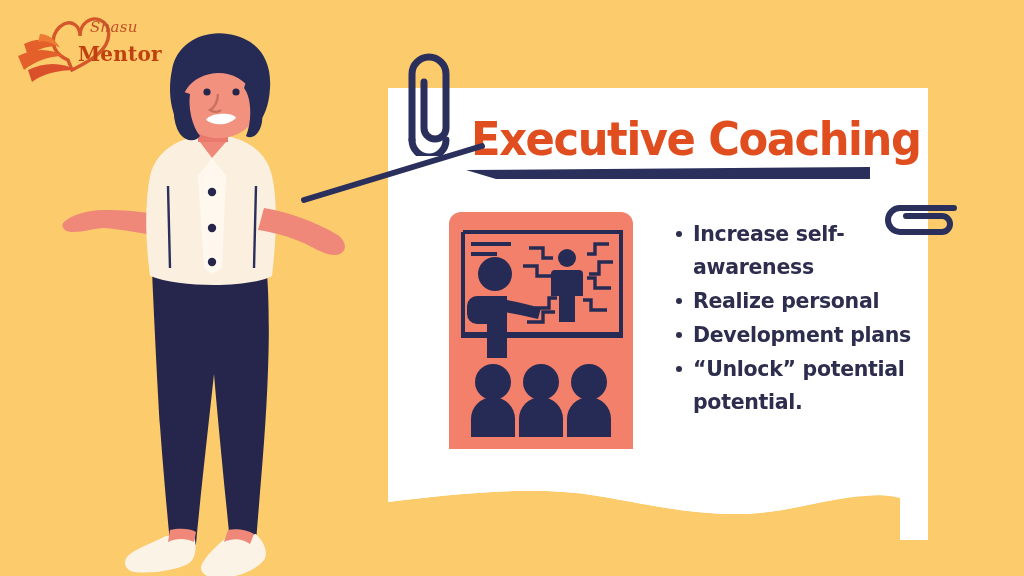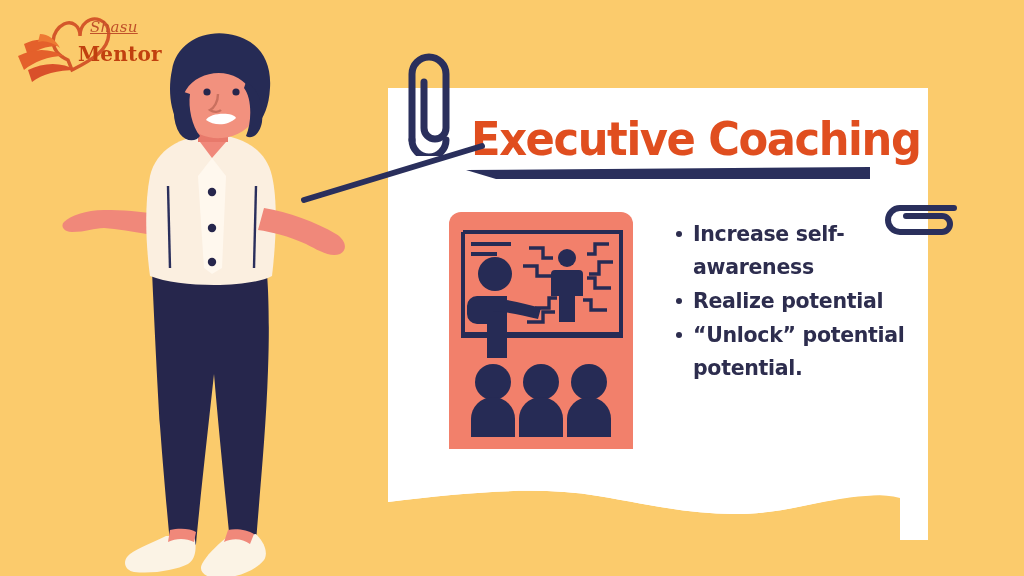--- a/index.html
+++ b/index.html
@@ -12,21 +12,20 @@
   #stage { position:absolute; inset:0; width:1024px; height:576px; }
 
   
   .logo { position:absolute; left:6px; top:4px; width:180px; height:86px; }
   .logo-svg { position:absolute; left:0; top:0; }
   .logo-shasu {
     position:absolute; left:84px; top:14px;
     font-family:"DejaVu Serif", serif;
     font-style:italic; font-size:15px; color:#C0512A;
     letter-spacing:.3px;
-    text-decoration:underline;
   }
   .logo-mentor {
     position:absolute; left:72px; top:38px;
     font-family:"DejaVu Serif", serif;
     font-weight:bold; font-size:20px; color:#C1400F;
     letter-spacing:.2px;
   }
 
   
   .card { position:absolute; left:388px; top:88px; width:540px; height:452px; }
@@ -159,21 +158,22 @@
     <g fill="#262B55">
       <circle cx="140" cy="170" r="18"></circle>
       <path d="M118 237 v-30 a22 22 0 0 1 44 0 v30 z"></path>
     </g>
     <rect x="0" y="228" width="184" height="9" rx="5" fill="#F2806B"></rect>
     <path d="M0 225 h184 v12 a12 12 0 0 1 -12 12 h-160 a12 12 0 0 1 -12 -12 z" fill="#F2806B"></path>
   </svg>
 
   <ul class="bullets">
     <li>Increase self-awareness</li>
-    <li>Realize potential</li>
+    <li>Realize personal</li>
+    <li>Development plans</li>
     <li>“Unlock” potential potential.</li>
   </ul>
 
 
   <svg class="clip-a" width="62" height="112" viewBox="0 0 62 112">
     <path d="M20 96 V30 a17 17 0 0 1 34 0 V84 a11 11 0 0 1 -22 0 V38" fill="none" stroke="#2A2F5C" stroke-width="7" stroke-linecap="round"></path>
     <path d="M20 96 a17 17 0 0 0 34 0" fill="none" stroke="#2A2F5C" stroke-width="7" stroke-linecap="round"></path>
   </svg>
 
   <svg class="clip-b" width="74" height="60" viewBox="0 0 74 60">

